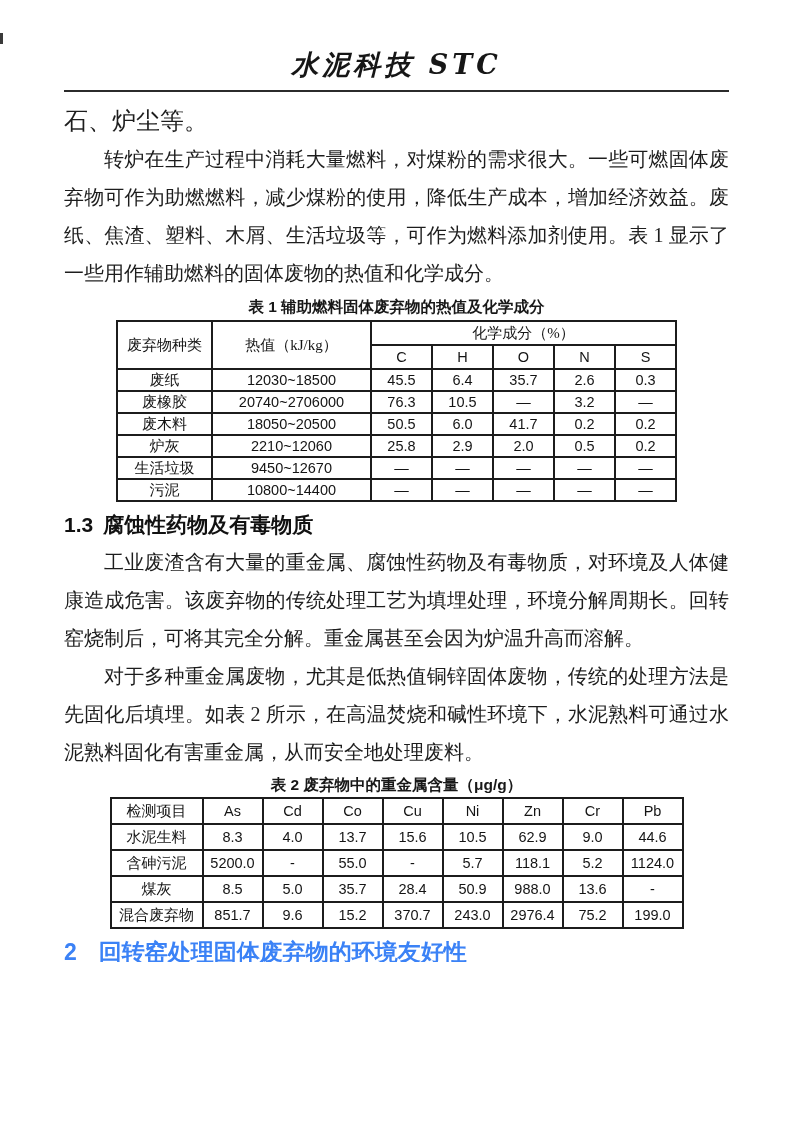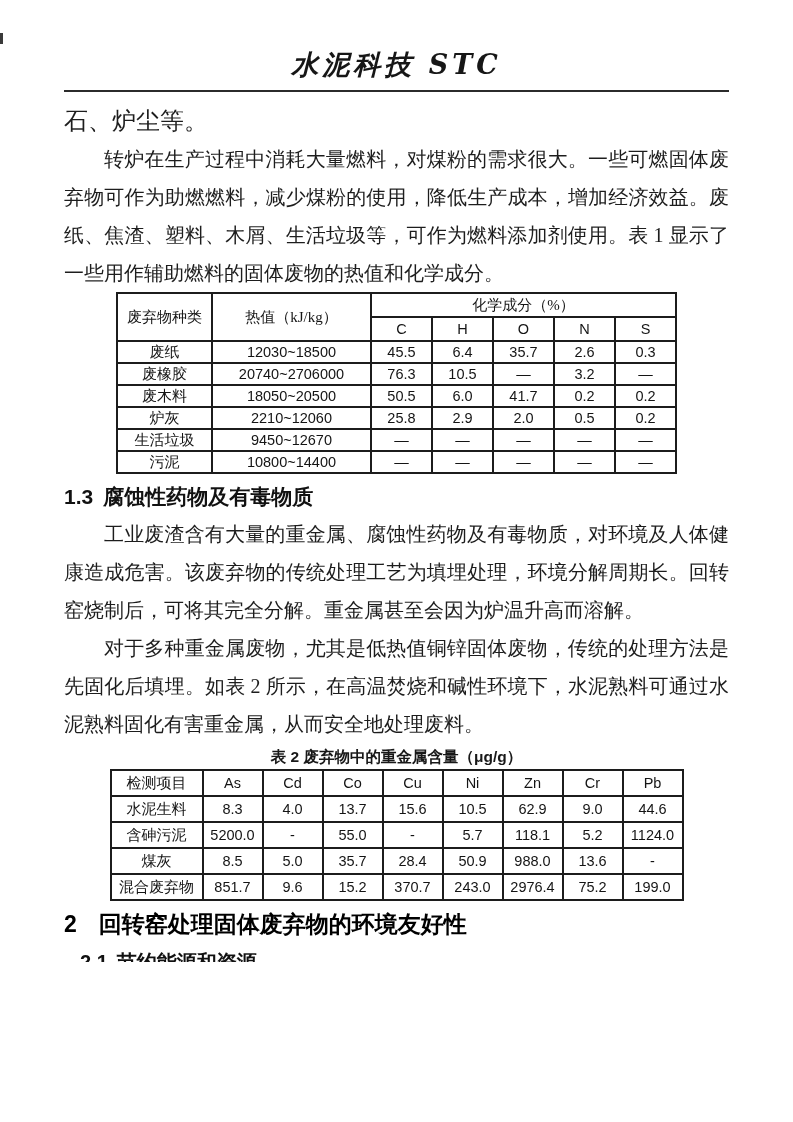--- a/index.html
+++ b/index.html
@@ -80,21 +80,21 @@
     font-size:21px;line-height:27px;
     color:#111;
   }
   .h-sub .h-num{margin-right:10px;}
   .p-after-h{margin-top:5px;}
   .h-main{
     margin:8px 0 0 0;
     font-family:"Liberation Sans","DejaVu Sans",sans-serif;
     font-weight:bold;
     font-size:23px;line-height:30px;
-    color:#000000;
+    color:#3b82f6;
   }
   .h-main .h-num{margin-right:22px;}
   .h-sub2{
     margin:10px 0 0 16px;
     font-family:"Liberation Sans","DejaVu Sans",sans-serif;
     font-weight:bold;
     font-size:20px;line-height:26px;
     color:#111;
   }
   .h-sub2 .h-num{margin-right:9px;}
@@ -127,20 +127,21 @@
   <div class="scan-artifact"></div>
 
   <header class="header">
     <div class="journal-title">水泥科技 STC</div>
   </header>
 
   <main class="content">
     <p class="body-line">石、炉尘等。</p>
     <p class="body-para">转炉在生产过程中消耗大量燃料，对煤粉的需求很大。一些可燃固体废弃物可作为助燃燃料，减少煤粉的使用，降低生产成本，增加经济效益。废纸、焦渣、塑料、木屑、生活垃圾等，可作为燃料添加剂使用。表 1 显示了一些用作辅助燃料的固体废物的热值和化学成分。</p>
 
+    <p class="table-caption">表 1 辅助燃料固体废弃物的热值及化学成分</p>
     <table class="t1">
       <colgroup>
           <col style="width:95px">
           <col style="width:159px">
           <col style="width:61px">
           <col style="width:61px">
           <col style="width:61px">
           <col style="width:61px">
           <col style="width:61px">
         </colgroup>

